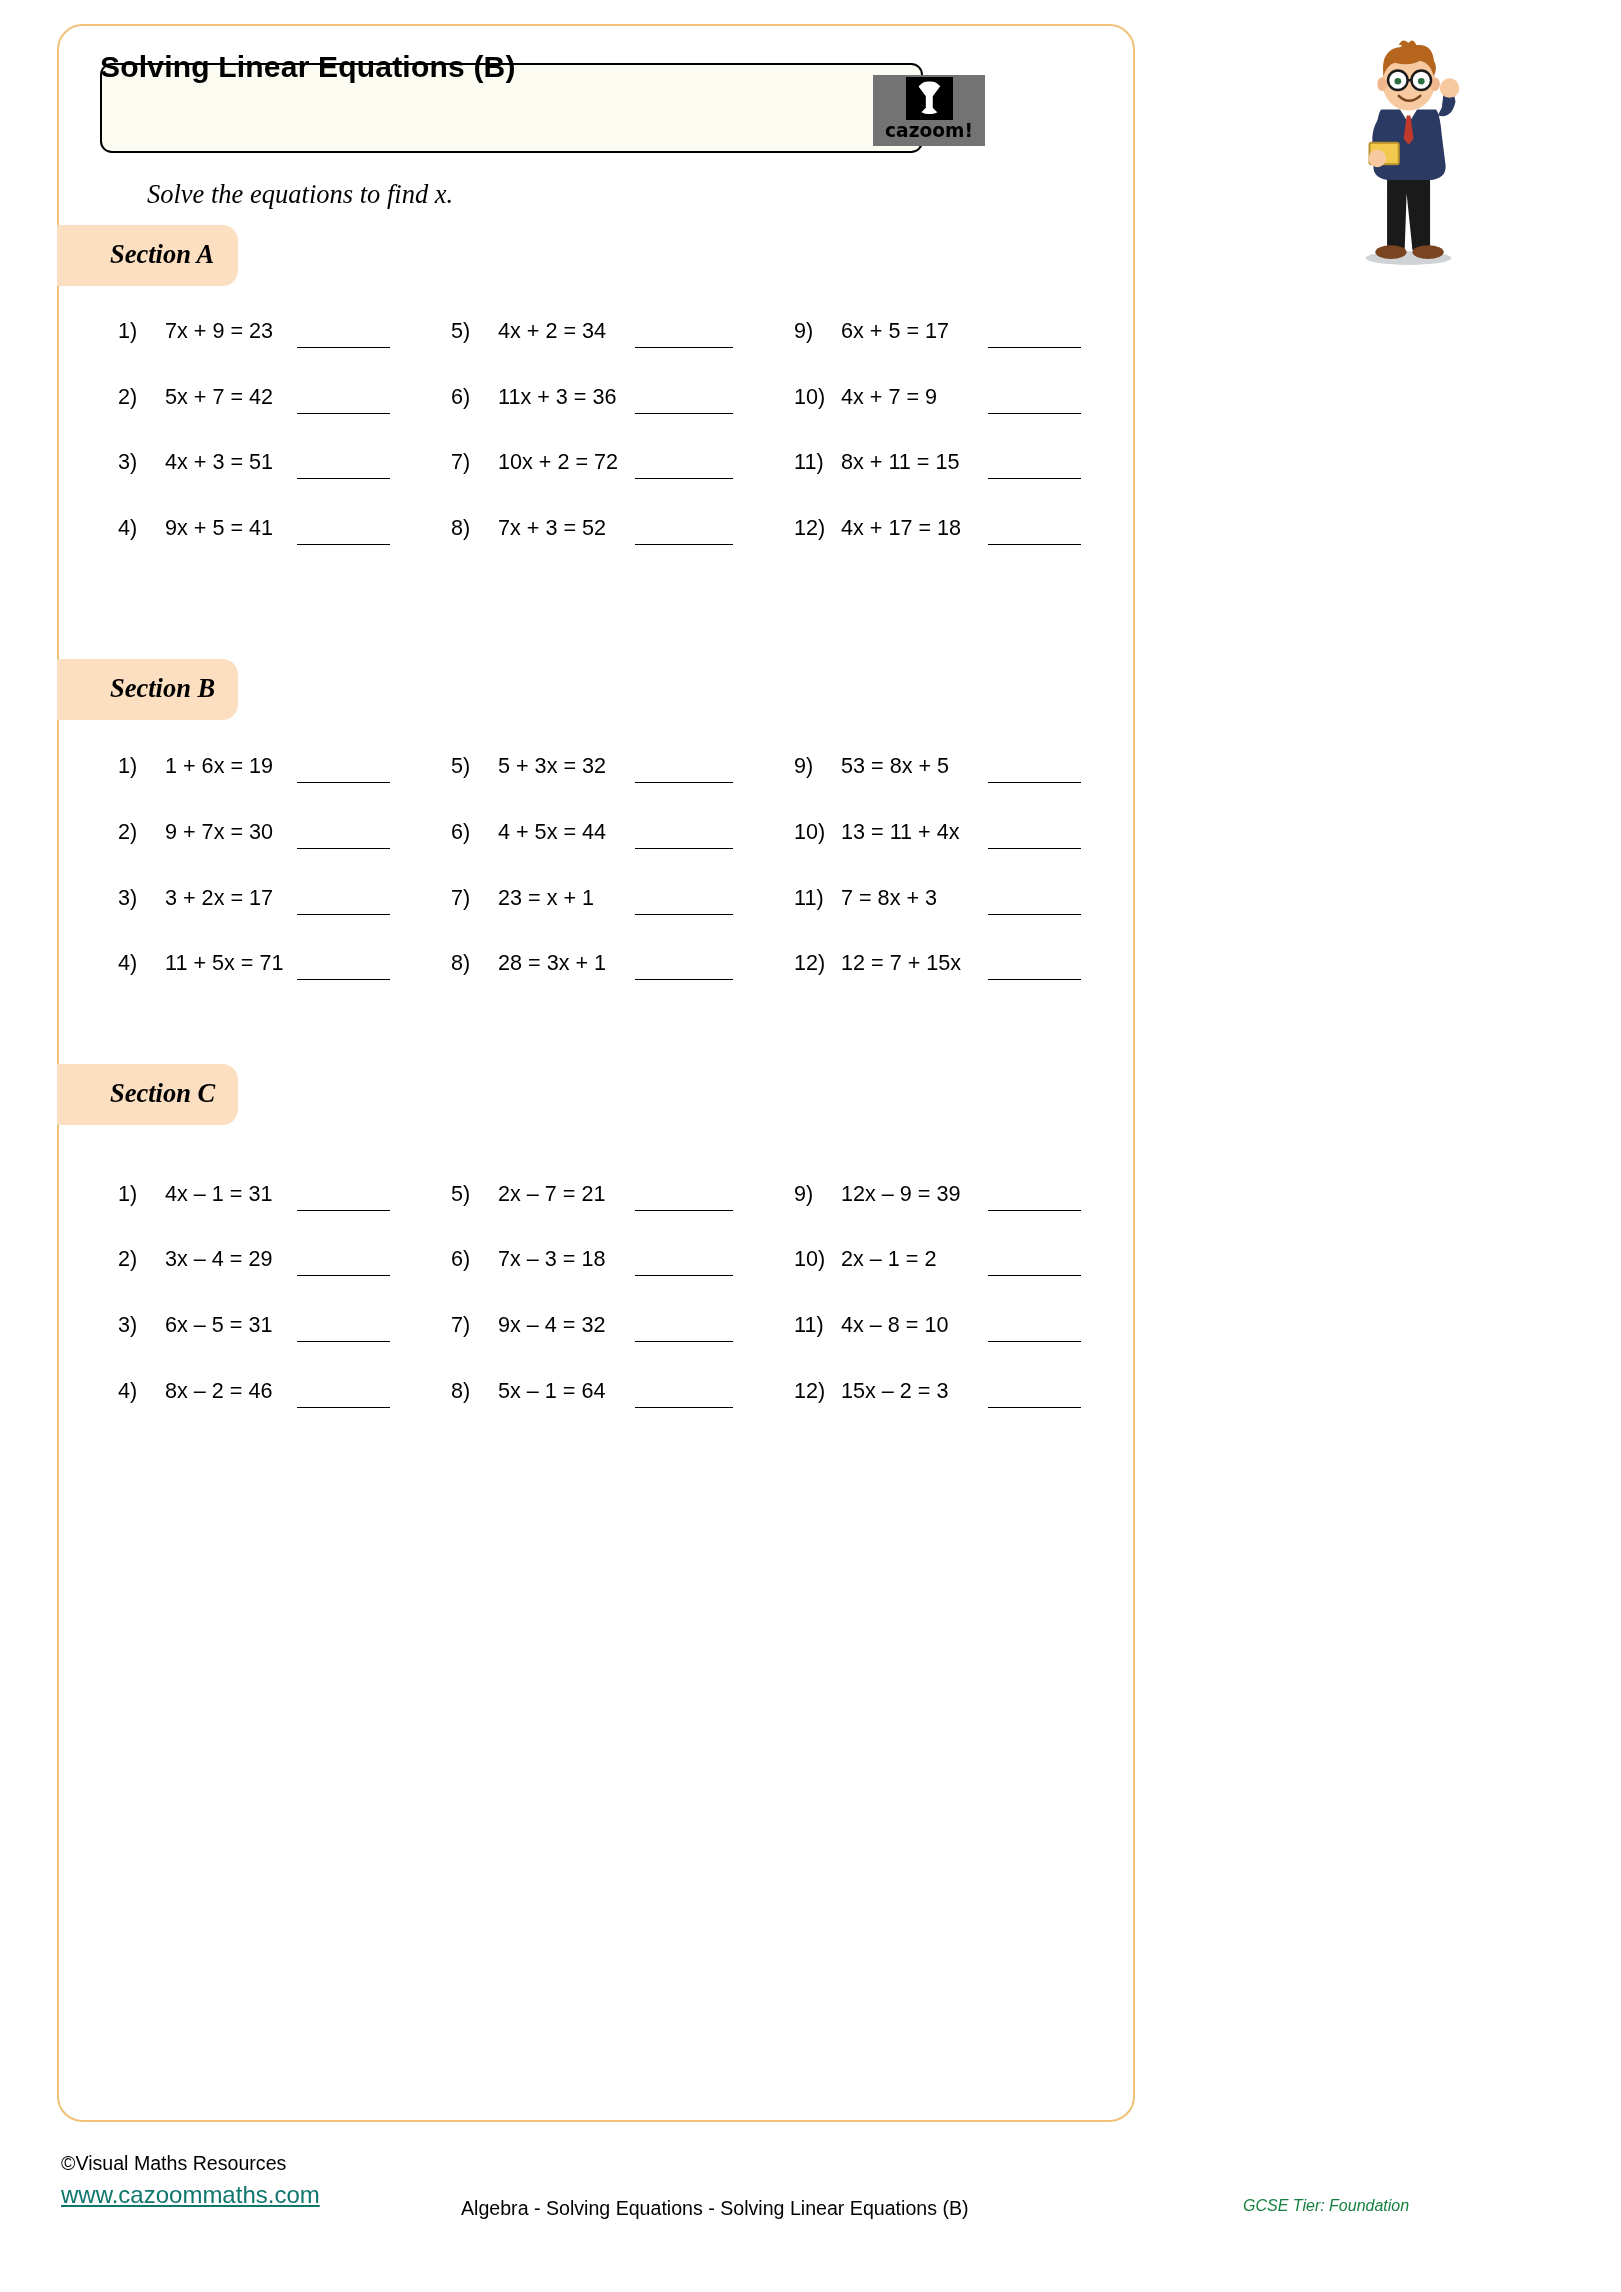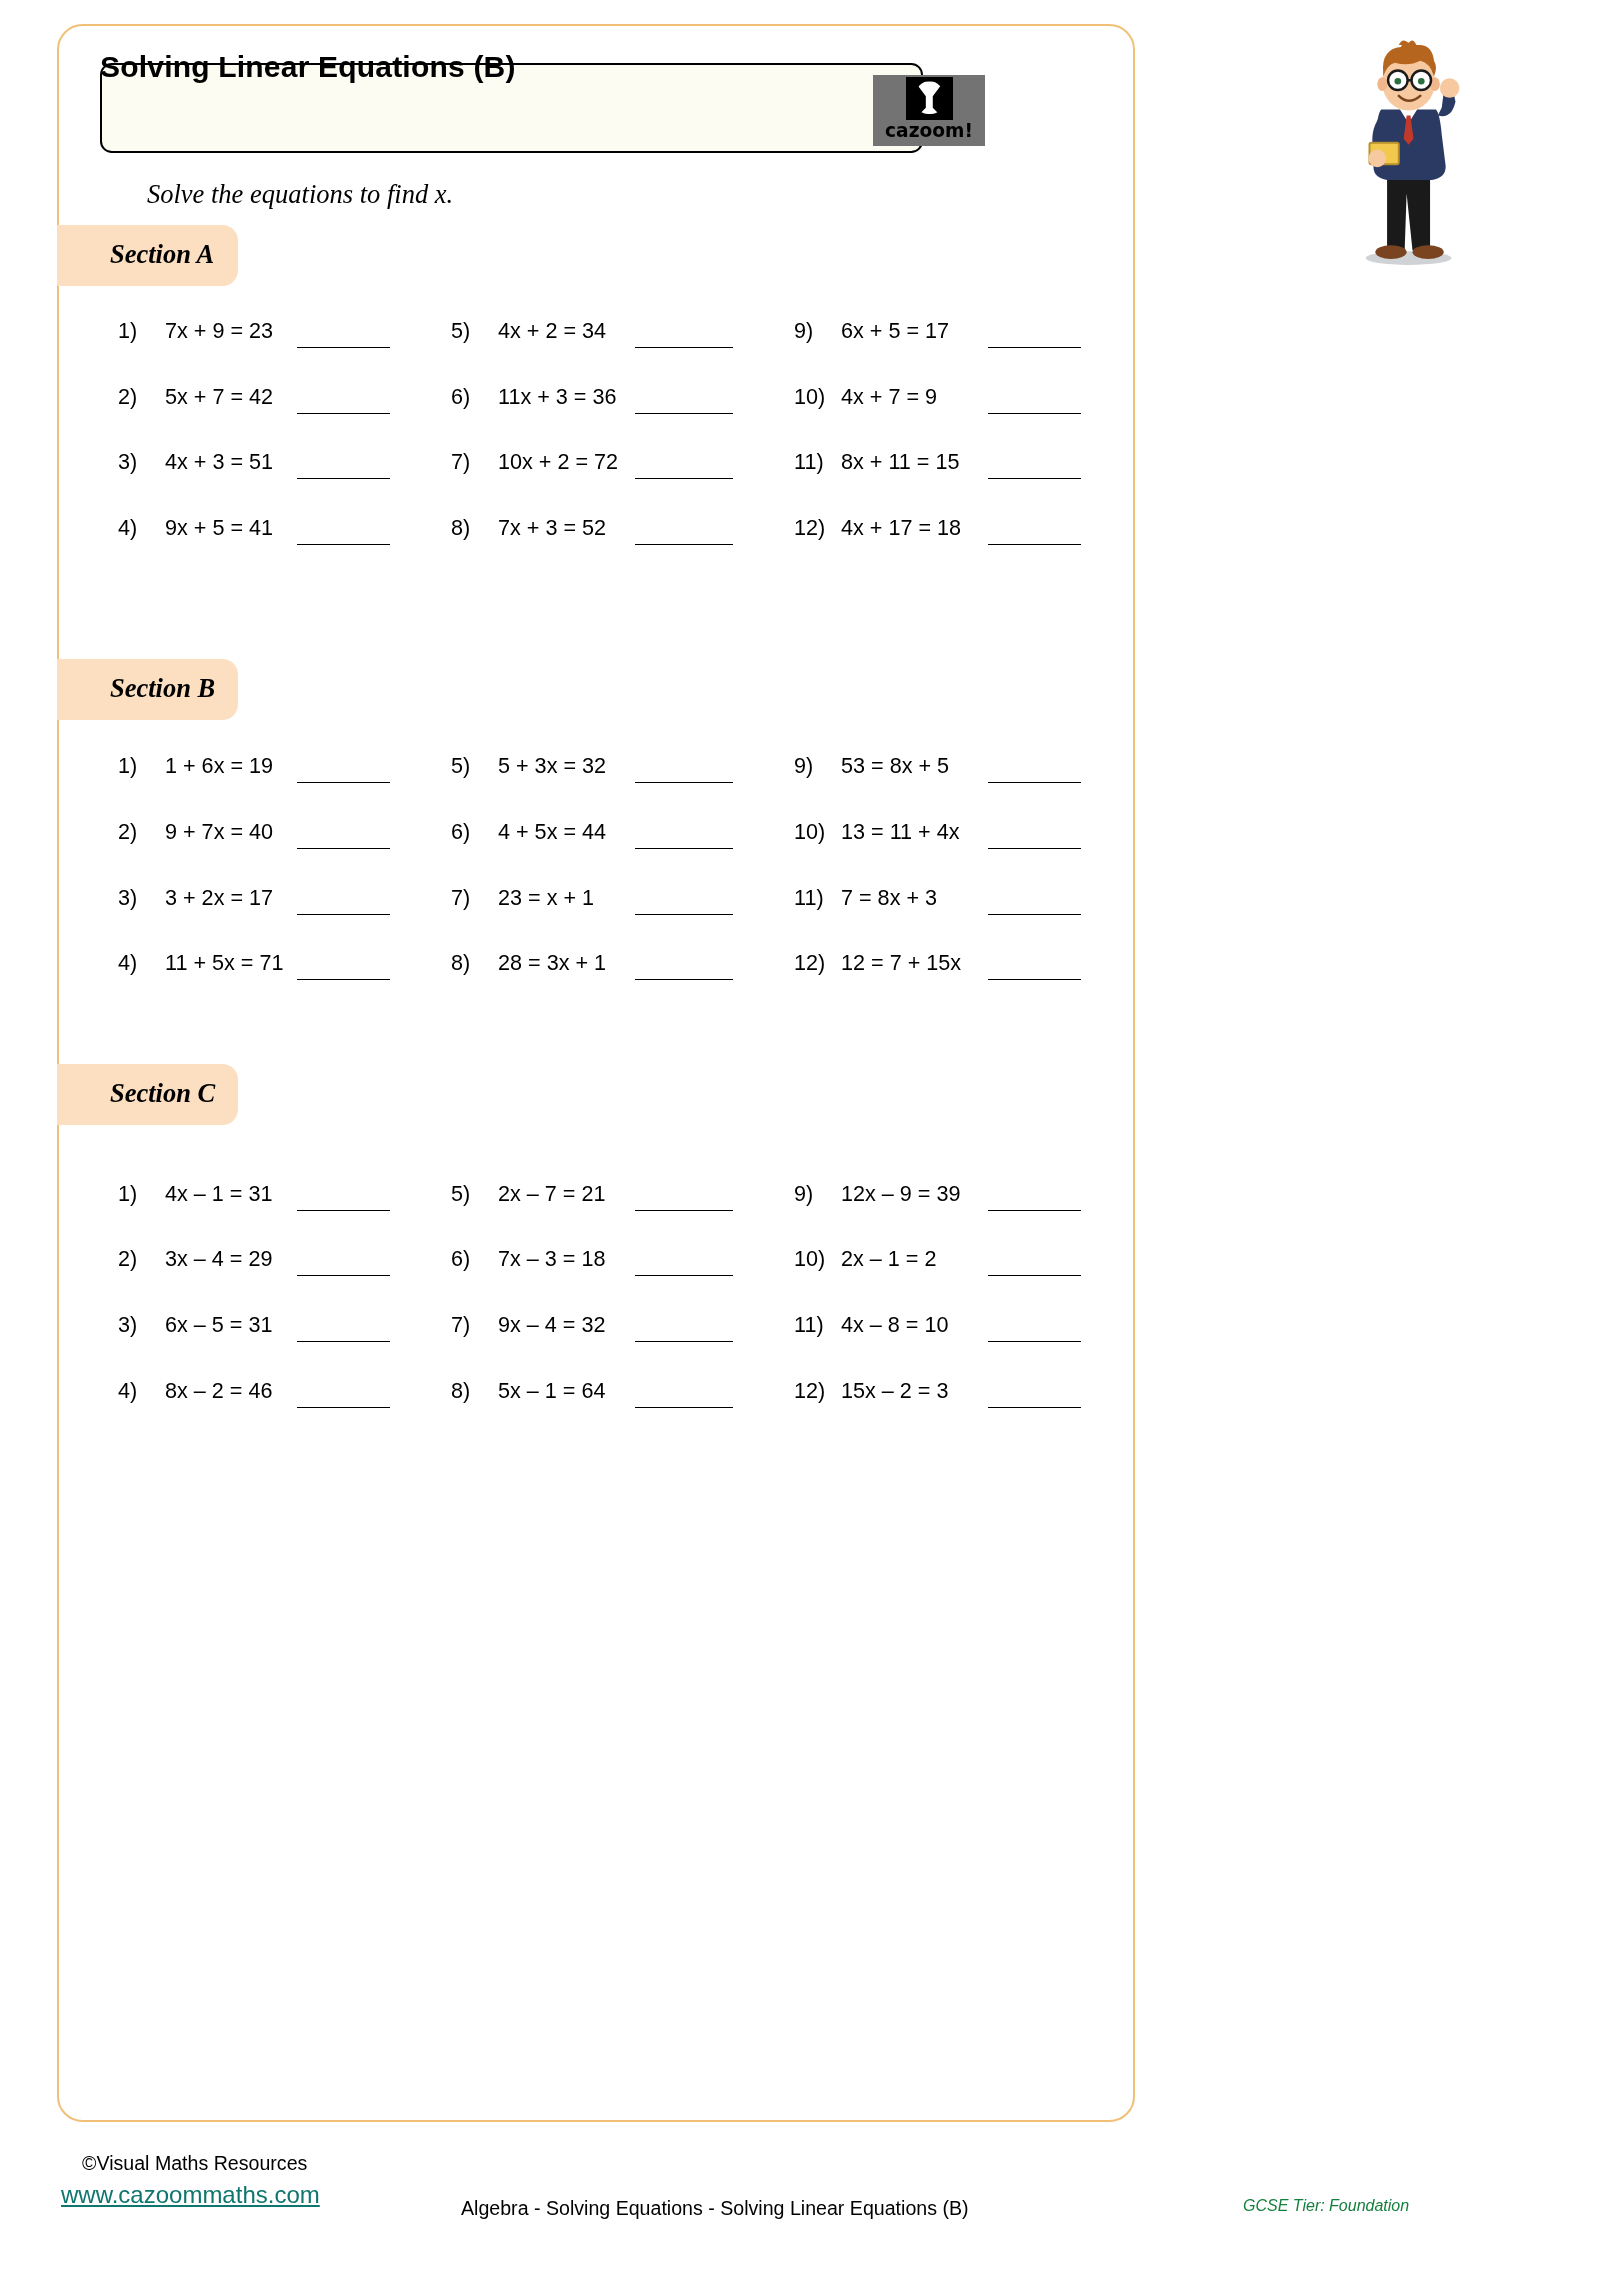--- a/index.html
+++ b/index.html
@@ -167,21 +167,20 @@
   }
 
   
   .footer { position: absolute; left: 0; top: 2152px; width: 1621px; }
   .f-copy {
     position: absolute;
     left: 61px;
     top: 0;
     font-size: 19.6px;
     color: #000;
-    margin-left: 21px;
   }
   .f-link {
     position: absolute;
     left: 61px;
     top: 29px;
     font-size: 24px;
     color: #0f766e;
     text-decoration: underline;
   }
   .f-center {
@@ -284,21 +283,21 @@
       <div class="section-tab" style="top: 635px;">
         <div class="label">Section B</div>
       </div>
       <div class="q" style="left: 61px; top: 729px;">
         <span class="num">1)</span>
         <span class="eq">1 + 6x = 19</span>
         <span class="ansline" style="left: 179px; width: 93px;"></span>
       </div>
       <div class="q" style="left: 61px; top: 795px;">
         <span class="num">2)</span>
-        <span class="eq">9 + 7x = 40</span>
+        <span class="eq">9 + 7x = 30</span>
         <span class="ansline" style="left: 179px; width: 93px;"></span>
       </div>
       <div class="q" style="left: 61px; top: 861px;">
         <span class="num">3)</span>
         <span class="eq">3 + 2x = 17</span>
         <span class="ansline" style="left: 179px; width: 93px;"></span>
       </div>
       <div class="q" style="left: 61px; top: 926px;">
         <span class="num">4)</span>
         <span class="eq">11 + 5x = 71</span>

